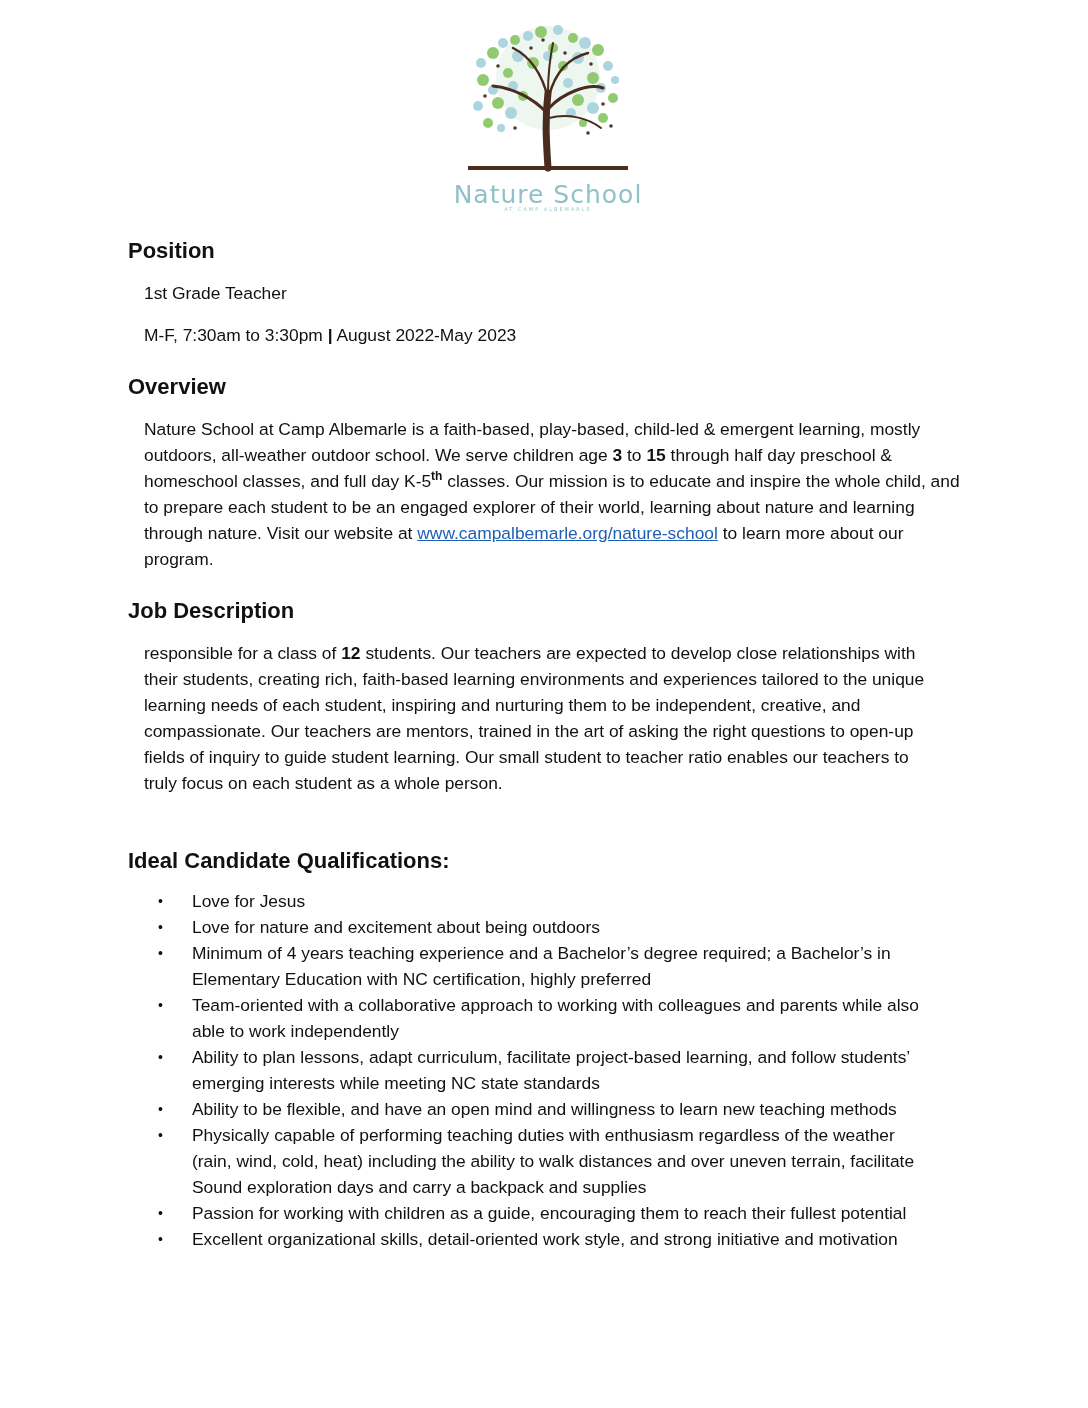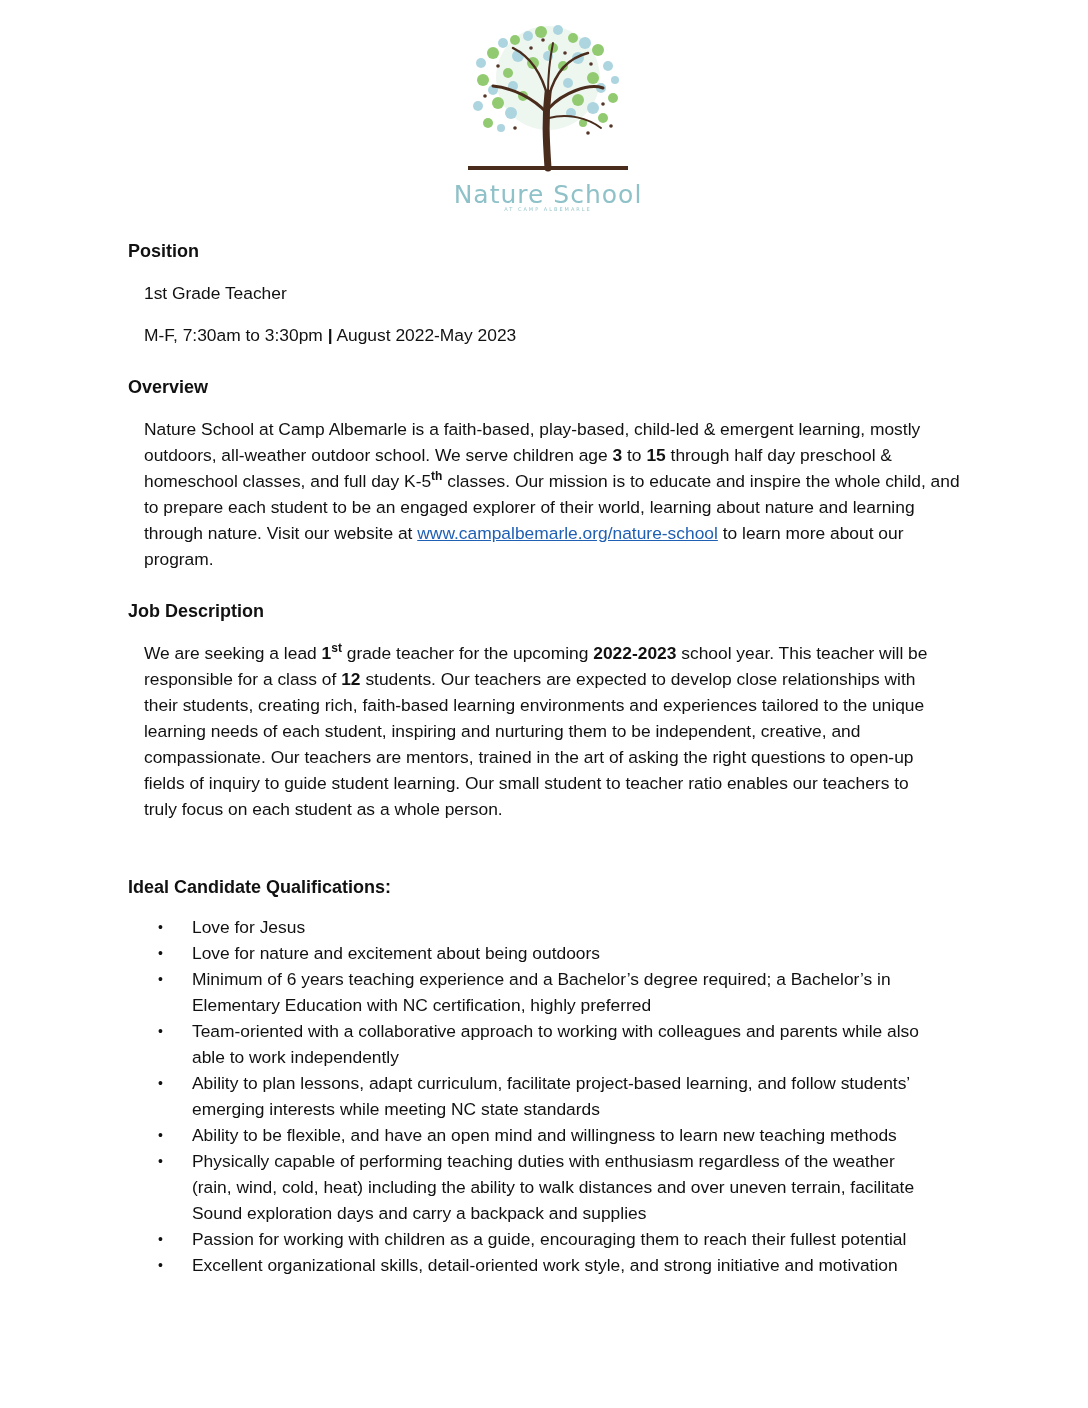--- a/index.html
+++ b/index.html
@@ -19,21 +19,21 @@
       color: #8fc1c8;
     }
     .logo-sub {
       position: absolute; left: 0; top: 188px; width: 190px; text-align: center;
       font-family: "DejaVu Sans", sans-serif; font-size: 5px; letter-spacing: 2px;
       color: #9ac7cc;
     }
 
     
     .content { position: absolute; left: 128px; top: 238px; width: 840px; font-size: 17.4px; line-height: 26px; }
-    .heading { font-weight: bold; font-size: 18px; margin: 0; line-height: 26px; }
+    .heading { font-weight: bold; font-size: 22px; margin: 0; line-height: 26px; }
     .para { margin: 16px; }
     .block { margin: 0 0 26px 0; }
     .line { display: block; white-space: nowrap; }
     sup { font-size: 12px; line-height: 0; vertical-align: 7px; font-weight: bold; }
     b { font-weight: bold; }
     a.link { color: #1f5fb4; text-decoration: underline; }
 
     .quals-heading { margin-top: 52px; }
     ul.quals { list-style: none; margin: 14px 0 0 0; padding: 0; }
     ul.quals li { position: relative; padding-left: 64px; line-height: 26px; }
@@ -140,21 +140,20 @@
         <span class="line"><span>homeschool classes, and full day K-5</span><sup>th</sup><span> classes. Our mission is to educate and inspire the whole child, and</span></span>
         <span class="line">to prepare each student to be an engaged explorer of their world, learning about nature and learning</span>
         <span class="line"><span>through nature.  Visit our website at </span><a class="link">www.campalbemarle.org/nature-school</a><span> to learn more about our</span></span>
         <span class="line">program.</span>
       </p>
     </div>
 
     <div>
       <p class="heading">Job Description</p>
       <p class="para">
-        <span class="line"><span>We are seeking a lead </span><b>1</b><b><sup>st</sup></b><span> grade teacher for the upcoming </span><b>2022-2023</b><span> school year. This teacher will be</span></span>
         <span class="line"><span>responsible for a class of </span><b>12</b><span> students. Our teachers are expected to develop close relationships with</span></span>
         <span class="line">their students, creating rich, faith-based learning environments and experiences tailored to the unique</span>
         <span class="line">learning needs of each student, inspiring and nurturing them to be independent, creative, and</span>
         <span class="line">compassionate. Our teachers are mentors, trained in the art of asking the right questions to open-up</span>
         <span class="line">fields of inquiry to guide student learning. Our small student to teacher ratio enables our teachers to</span>
         <span class="line">truly focus on each student as a whole person.</span>
       </p>
     </div>
 
     <div>
@@ -163,21 +162,21 @@
           <li>
             <span class="bullet">•</span>
             <span class="line">Love for Jesus</span>
           </li>
           <li>
             <span class="bullet">•</span>
             <span class="line">Love for nature and excitement about being outdoors</span>
           </li>
           <li>
             <span class="bullet">•</span>
-            <span class="line">Minimum of 6 years teaching experience and a Bachelor’s degree required; a Bachelor’s in</span>
+            <span class="line">Minimum of 4 years teaching experience and a Bachelor’s degree required; a Bachelor’s in</span>
             <span class="line">Elementary Education with NC certification, highly preferred</span>
           </li>
           <li>
             <span class="bullet">•</span>
             <span class="line">Team-oriented with a collaborative approach to working with colleagues and parents while also</span>
             <span class="line">able to work independently</span>
           </li>
           <li>
             <span class="bullet">•</span>
             <span class="line">Ability to plan lessons, adapt curriculum, facilitate project-based learning, and follow students’</span>

